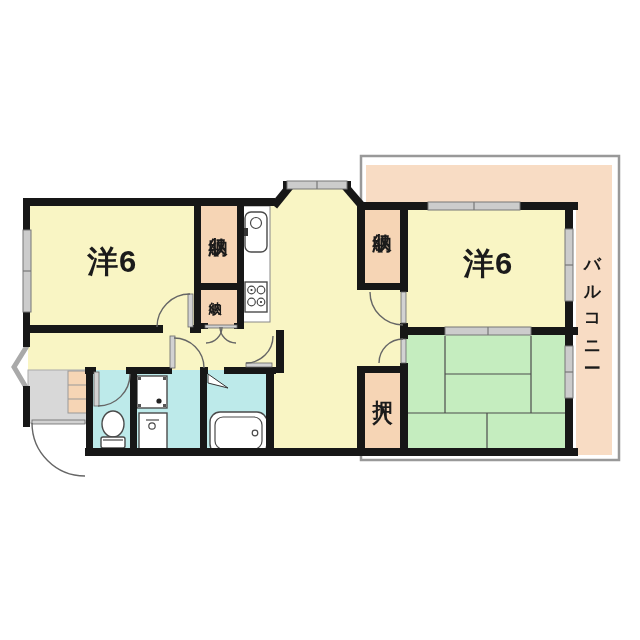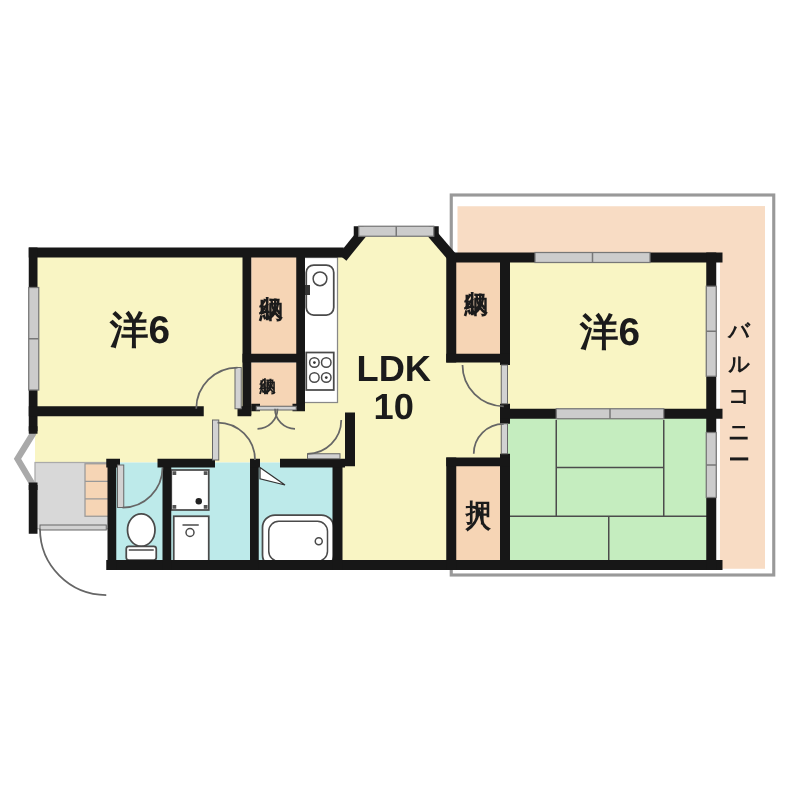--- a/index.html
+++ b/index.html
@@ -1,17 +1,17 @@
 <!DOCTYPE html>
 <html><head>
 <meta charset="utf-8">
 <style>
   html,body{margin:0;padding:0;background:#ffffff;}
   #stage{position:relative;width:640px;height:640px;background:#ffffff;overflow:hidden;
-         font-family:Liberation Sans, sans-serif;}
+         font-family:Liberation Mono, monospace;}
   #plan-svg{position:absolute;left:0;top:0;}
   .wall{fill:#171717;}
   .win{fill:#cccccc;stroke:#777777;stroke-width:1;}
   .tick{stroke:#777777;stroke-width:1.2;}
   .arc{fill:none;stroke:#666666;stroke-width:1.4;}
   .leaf{fill:#d2d2d2;stroke:#666666;stroke-width:0.8;}
   .fixture{fill:#ffffff;stroke:#4a4a4a;stroke-width:1.4;}
   .fixline{fill:none;stroke:#4a4a4a;stroke-width:1.2;}
   .tatami{fill:none;stroke:#4c4c4c;stroke-width:1.2;}
   .label{position:absolute;color:#1b1b1b;font-weight:700;text-align:center;
@@ -196,24 +196,20 @@
     <polygon points="208,374 228,388 208,383" fill="#ffffff" stroke="#333333" stroke-width="1"></polygon>
   </g>
 </svg>
 
   <div class="label" style="left:52px;top:248px;width:120px;font-size:31px;">洋6</div>
 
   <div class="label vlabel" style="left:206px;top:221px;height:70px;font-size:19px;letter-spacing:2px;">収納</div>
 
   <div class="label vlabel" style="left:207px;top:292px;height:36px;font-size:13px;">収納</div>
 
-  <div class="label" style="left:270px;top:281px;width:90px;font-size:29px;">
-    <div>LDK</div>
-    <div>10</div>
-  </div>
 
   <div class="label vlabel" style="left:370px;top:217px;height:70px;font-size:19px;letter-spacing:2px;">収納</div>
 
   <div class="label" style="left:428px;top:250px;width:120px;font-size:31px;">洋6</div>
 
 
   <div class="label vlabel" style="left:371px;top:384px;height:64px;font-size:20px;letter-spacing:3px;">押入</div>
 
   <div class="label vlabel" style="left:582px;top:245px;height:170px;font-size:17px;letter-spacing:9px;">バルコニー</div>
 </div>

